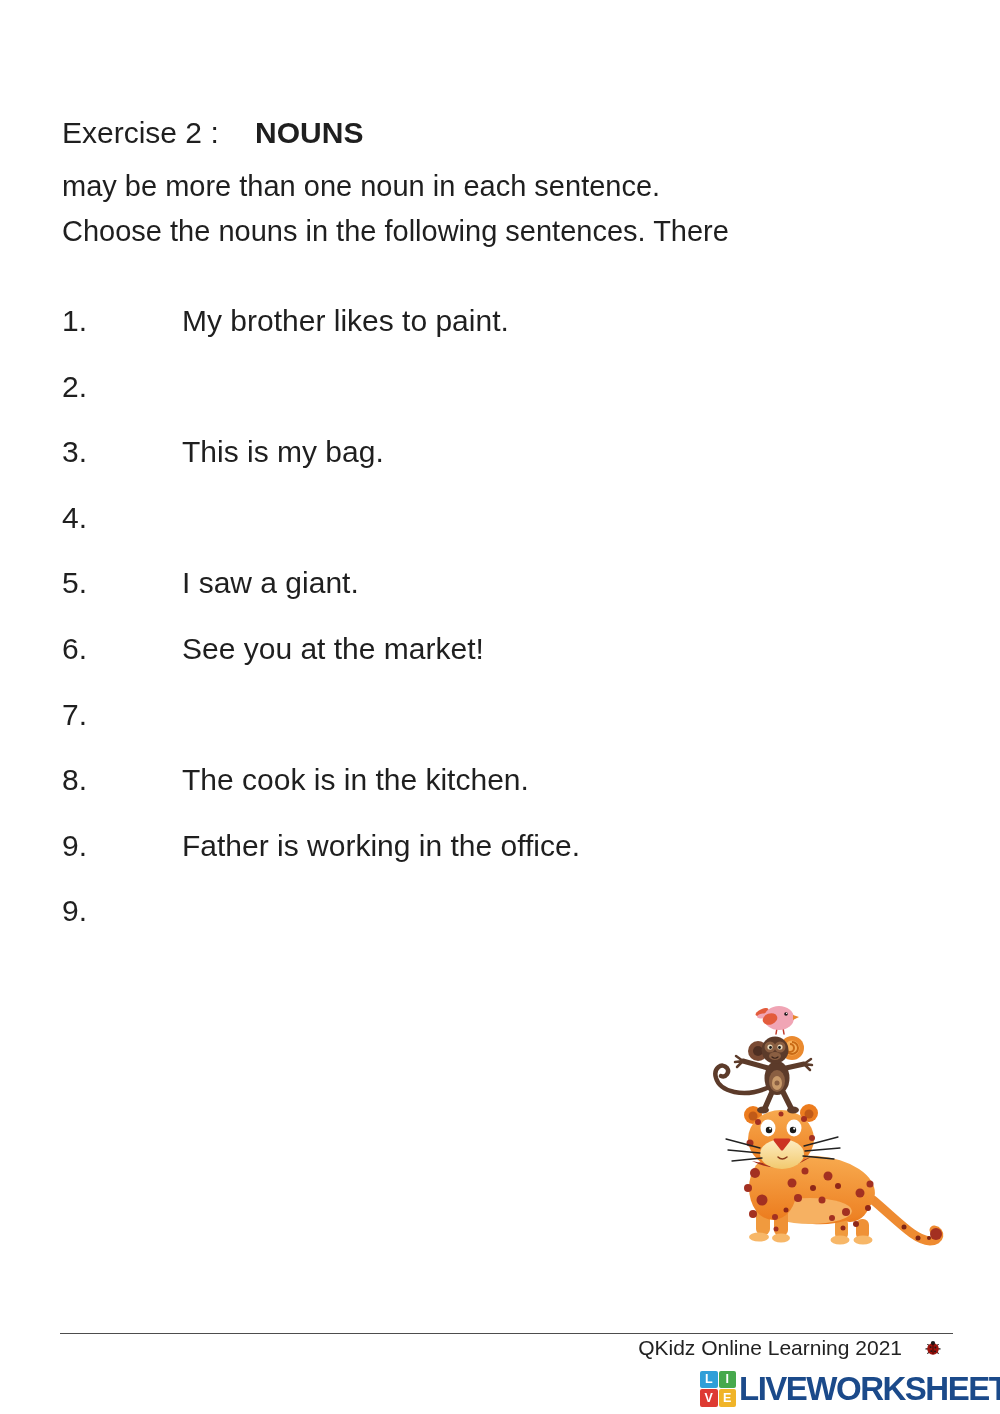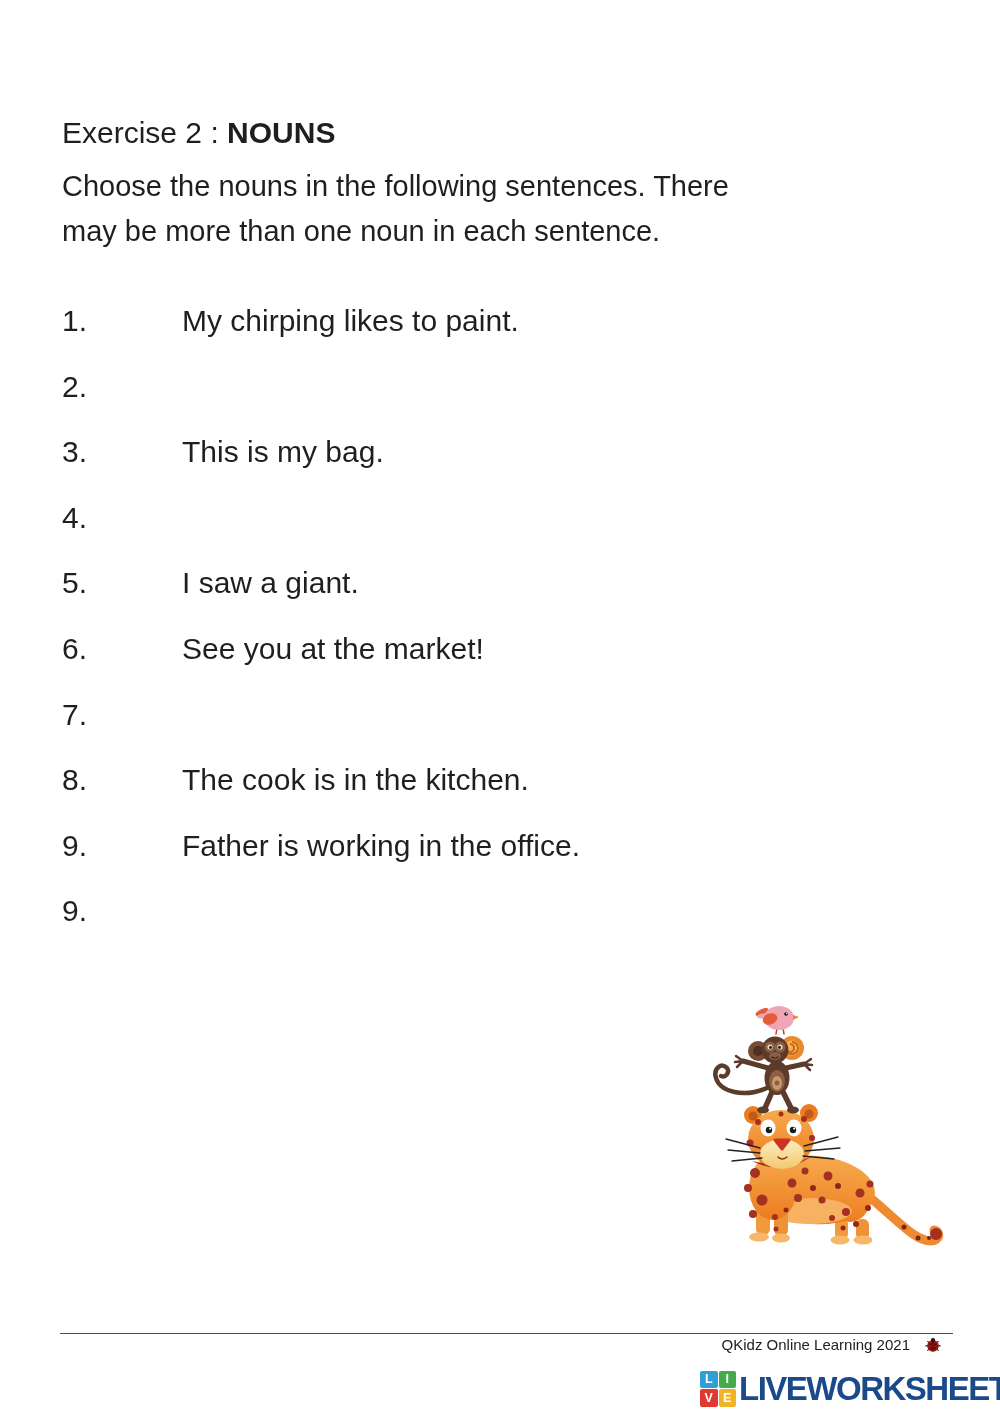--- a/index.html
+++ b/index.html
@@ -1,51 +1,51 @@
 <!DOCTYPE html>
 <html><head>
 <meta charset="utf-8">
 <style>
   html,body { margin:0; padding:0; background:#ffffff; }
   .page {
     position:relative; width:1000px; height:1414px; background:#ffffff;
     font-family:"Liberation Sans","DejaVu Sans",sans-serif; color:#1f1f1f; overflow:hidden;
   }
   .title { position:absolute; left:62px; top:116px; font-size:30px; }
-  .title strong { font-weight:700; }
+  .title strong { font-weight:700;margin-left:28px; }
   .instructions { position:absolute; left:62px; top:164px; font-size:29px; line-height:45px; }
   .sentence-list { position:absolute; left:62px; top:302px; width:880px; }
   .row { display:flex; height:65.6px; align-items:flex-start; font-size:30px; line-height:38px; }
   .row .num { width:120px; flex:0 0 120px; }
   .illustration { position:absolute; left:680px; top:988px; width:290px; height:290px; }
   .footer-divider { position:absolute; left:60px; top:1333px; width:893px; height:0; border-top:1.5px solid #4d4d4d; }
-  .credit { position:absolute; right:58px; top:1336px; display:flex; align-items:center; gap:14px; font-size:15px; color:#222222; }
+  .credit { position:absolute; right:58px; top:1336px; display:flex; align-items:center; gap:22px; font-size:21px; color:#222222; }
   .brand { position:absolute; left:700px; top:1370px; display:flex; align-items:center; }
   .logo-grid { display:grid; grid-template-columns:17.5px 17.5px; grid-template-rows:17.5px 17.5px; gap:1px; }
   .logo-sq { display:flex; align-items:center; justify-content:center; color:#ffffff; font-size:12.5px; font-weight:700; border-radius:2px; }
   .wordmark { font-size:33px; font-weight:800; letter-spacing:-1.5px; line-height:37px; margin-left:3px; white-space:nowrap; }
 </style>
 </head>
 <body>
 
 <div class="page">
 
   <div class="title">
     <span>Exercise 2 : </span><strong>NOUNS</strong>
   </div>
 
   <div class="instructions">
+    <div>may be more than one noun in each sentence.</div>
     <div>Choose the nouns in the following sentences. There</div>
-    <div>may be more than one noun in each sentence.</div>
   </div>
 
   <div class="sentence-list">
     <div class="row">
       <span class="num">1.</span>
-      <span class="txt">My chirping likes to paint.</span>
+      <span class="txt">My brother likes to paint.</span>
     </div>
     <div class="row">
       <span class="num">2.</span>
     </div>
     <div class="row">
       <span class="num">3.</span>
       <span class="txt">This is my bag.</span>
     </div>
     <div class="row">
       <span class="num">4.</span>

